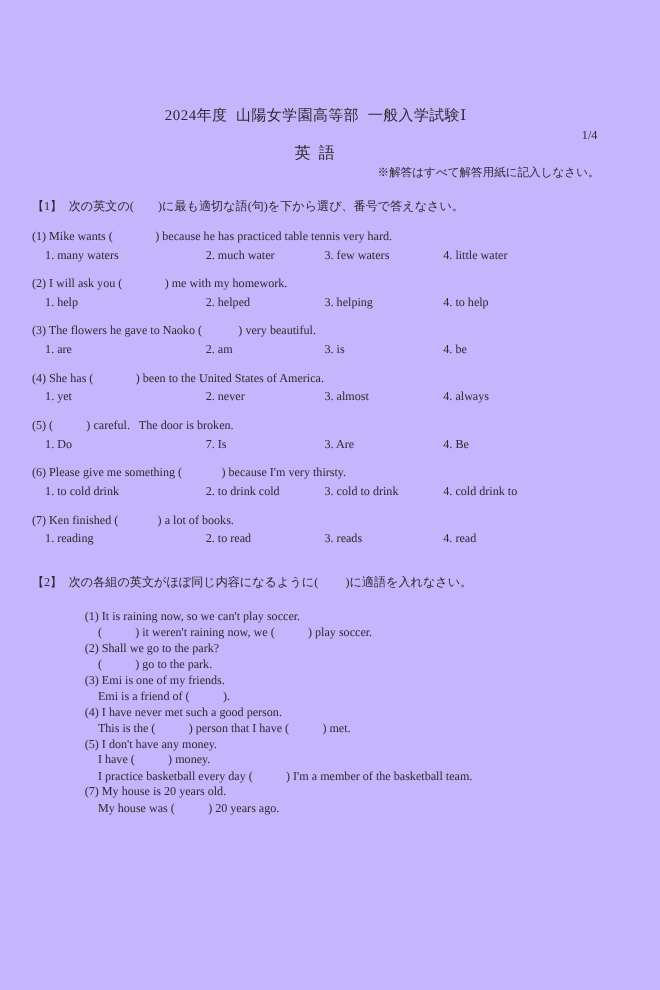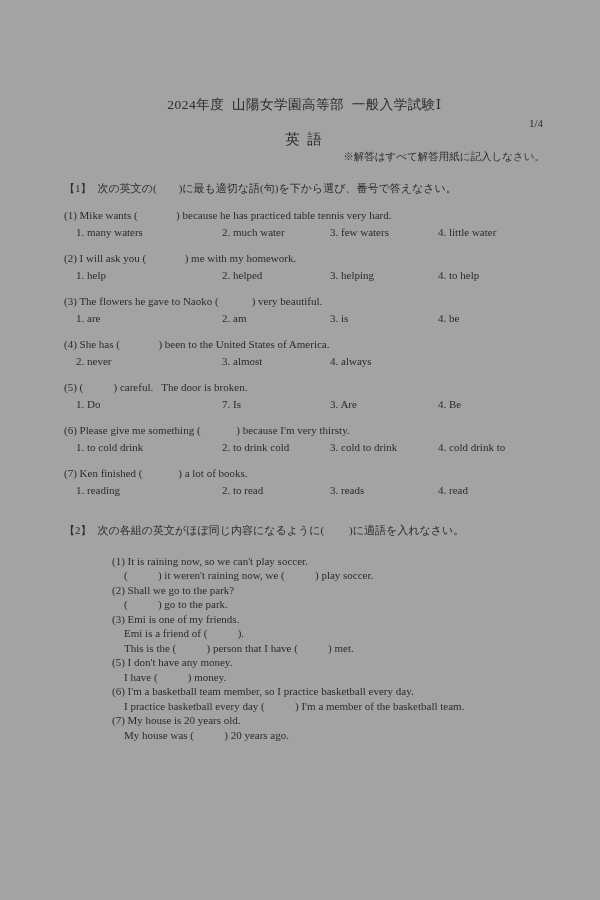--- a/index.html
+++ b/index.html
@@ -5,22 +5,22 @@
   * { margin: 0; padding: 0; box-sizing: border-box; }
   html, body { background: #ffffff; }
   body {
     width: 600px; height: 900px;
     font-family: "Liberation Serif", "DejaVu Serif", serif;
     color: #2b2b2b;
     overflow: hidden;
   }
   .page {
     width: 600px; height: 900px;
-    background: #a3a3a3;
-    padding: 0 55px 0 64px;
+    background: #c4b5fd;
+    padding: 0 55px 0 29px;
     position: relative;
   }
   .t { white-space: pre-wrap; }
   .doc-title {
     padding-top: 96px;
     text-align: center;
     font-size: 13.5px;
     letter-spacing: 0.5px;
   }
   .page-num {
@@ -110,20 +110,21 @@
         <span class="t">1. are</span>
         <span class="t">2. am</span>
         <span class="t">3. is</span>
         <span class="t">4. be</span>
       </div>
     </div>
 
     <div class="q-block">
       <div class="q-stem t">(4) She has (              ) been to the United States of America.</div>
       <div class="q-opts">
+        <span class="t">1. yet</span>
         <span class="t">2. never</span>
         <span class="t">3. almost</span>
         <span class="t">4. always</span>
       </div>
     </div>
 
     <div class="q-block">
       <div class="q-stem t">(5) (           ) careful.   The door is broken.</div>
       <div class="q-opts">
         <span class="t">1. Do</span>
@@ -170,30 +171,30 @@
       <div class="s2-line t">(2) Shall we go to the park?</div>
       <div class="s2-line indent t">(           ) go to the park.</div>
     </div>
 
     <div>
       <div class="s2-line t">(3) Emi is one of my friends.</div>
       <div class="s2-line indent t">Emi is a friend of (           ).</div>
     </div>
 
     <div>
+      <div class="s2-line t">(4) I have never met such a good person.</div>
       <div class="s2-line indent t">This is the (           ) person that I have (           ) met.</div>
     </div>
 
     <div>
       <div class="s2-line t">(5) I don't have any money.</div>
       <div class="s2-line indent t">I have (           ) money.</div>
     </div>
 
     <div>
-      <div class="s2-line t">(6) I'm a basketball team member, so I practice basketball every day.</div>
       <div class="s2-line indent t">I practice basketball every day (           ) I'm a member of the basketball team.</div>
     </div>
 
     <div>
       <div class="s2-line t">(7) My house is 20 years old.</div>
       <div class="s2-line indent t">My house was (           ) 20 years ago.</div>
     </div>
 
   </div>
 

